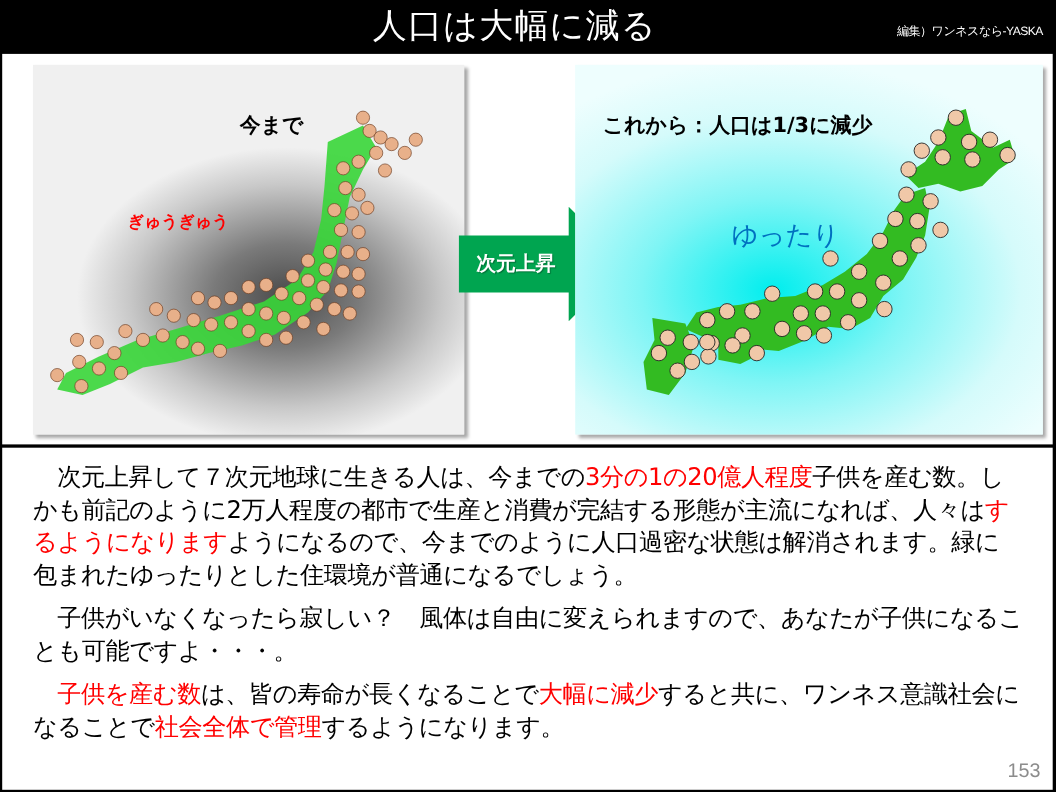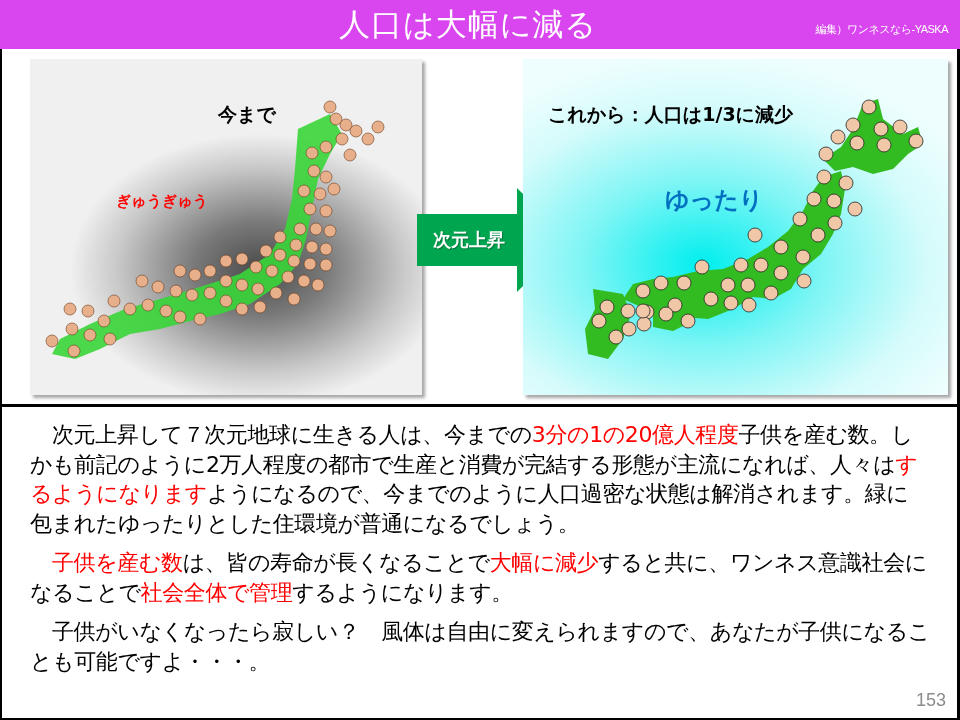--- a/index.html
+++ b/index.html
@@ -8,21 +8,21 @@
       background: #ffffff;
       font-family: "DejaVu Sans", sans-serif;
     }
     .frame {
       position: absolute; left: 0; top: 0; width: 960px; height: 720px;
       box-sizing: border-box;
       border-left: 2px solid #000; border-right: 3px solid #000; border-bottom: 2px solid #000;
     }
     .header {
       position: absolute; left: 0; top: 0; width: 960px; height: 49px;
-      background: #d946ef;
+      background: #000000;
     }
     .title {
       position: absolute; left: 0; top: 4px; width: 936px; text-align: center;
       color: #ffffff; font-size: 31px; line-height: 40px; letter-spacing: 1px;
       font-family: "DejaVu Sans", sans-serif;
     }
     .credit {
       position: absolute; right: 12px; top: 22px; color: #ffffff;
       font-size: 11px; line-height: 14px; letter-spacing: -0.5px;
       font-family: "Liberation Sans", sans-serif;
@@ -49,22 +49,22 @@
       font-family: "DejaVu Sans", sans-serif; white-space: nowrap;
     }
     .lbl-before { left: 156px; top: 43px; margin-left: 32px; }
     .lbl-after { left: 25px; top: 43px; font-size: 19px; }
     .crowded {
       position: absolute; left: 86px; top: 128px; color: #ff0000;
       font-weight: bold; font-size: 15px; line-height: 28px; white-space: nowrap;
       font-family: "DejaVu Sans", sans-serif;
     }
     .spacious {
-      position: absolute; left: 142px; top: 126px; color: #0070c0;
-      font-weight: bold; font-size: 24px; line-height: 30px; white-space: nowrap;
+      position: absolute; left: 142px; top: 140px; color: #0070c0;
+      font-weight: normal; font-size: 24px; line-height: 30px; white-space: nowrap;
       font-family: "DejaVu Sans", sans-serif;
     }
     .arrow {
       position: absolute; left: 417px; top: 188px; width: 152px; height: 104px;
     }
     .arrow-label {
       position: absolute; left: 433px; top: 228px; color: #fff; font-weight: bold;
       font-size: 18px; line-height: 24px; white-space: nowrap;
       text-shadow: 1px 1px 1px rgba(0,0,0,0.3);
       font-family: "DejaVu Sans", sans-serif;
@@ -241,17 +241,17 @@
     </g>
   </svg>
   <div class="panel-label lbl-after">これから：人口は1/3に減少</div>
   <div class="spacious">ゆったり</div>
 </div>
 
 <div class="divider"></div>
 
 <div class="body-text">
   <p><span>次元上昇して７次元地球に生きる人は、今までの</span><span class="red">3分の1の20億人程度</span><span>子供を産む数。しかも前記のように2万人程度の都市で生産と消費が完結する形態が主流になれば、人々は</span><span class="red">するようになります</span><span>ようになるので、今までのように人口過密な状態は解消されます。緑に包まれたゆったりとした住環境が普通になるでしょう。</span></p>
+  <p><span>子供がいなくなったら寂しい？　風体は自由に変えられますので、あなたが子供になることも可能ですよ・・・。</span></p>
   <p><span class="red">子供を産む数</span><span>は、皆の寿命が長くなることで</span><span class="red">大幅に減少</span><span>すると共に、ワンネス意識社会になることで</span><span class="red">社会全体で管理</span><span>するようになります。</span></p>
-  <p><span>子供がいなくなったら寂しい？　風体は自由に変えられますので、あなたが子供になることも可能ですよ・・・。</span></p>
 </div>
 
 <div class="page-number">153</div>
 
 </body></html>

